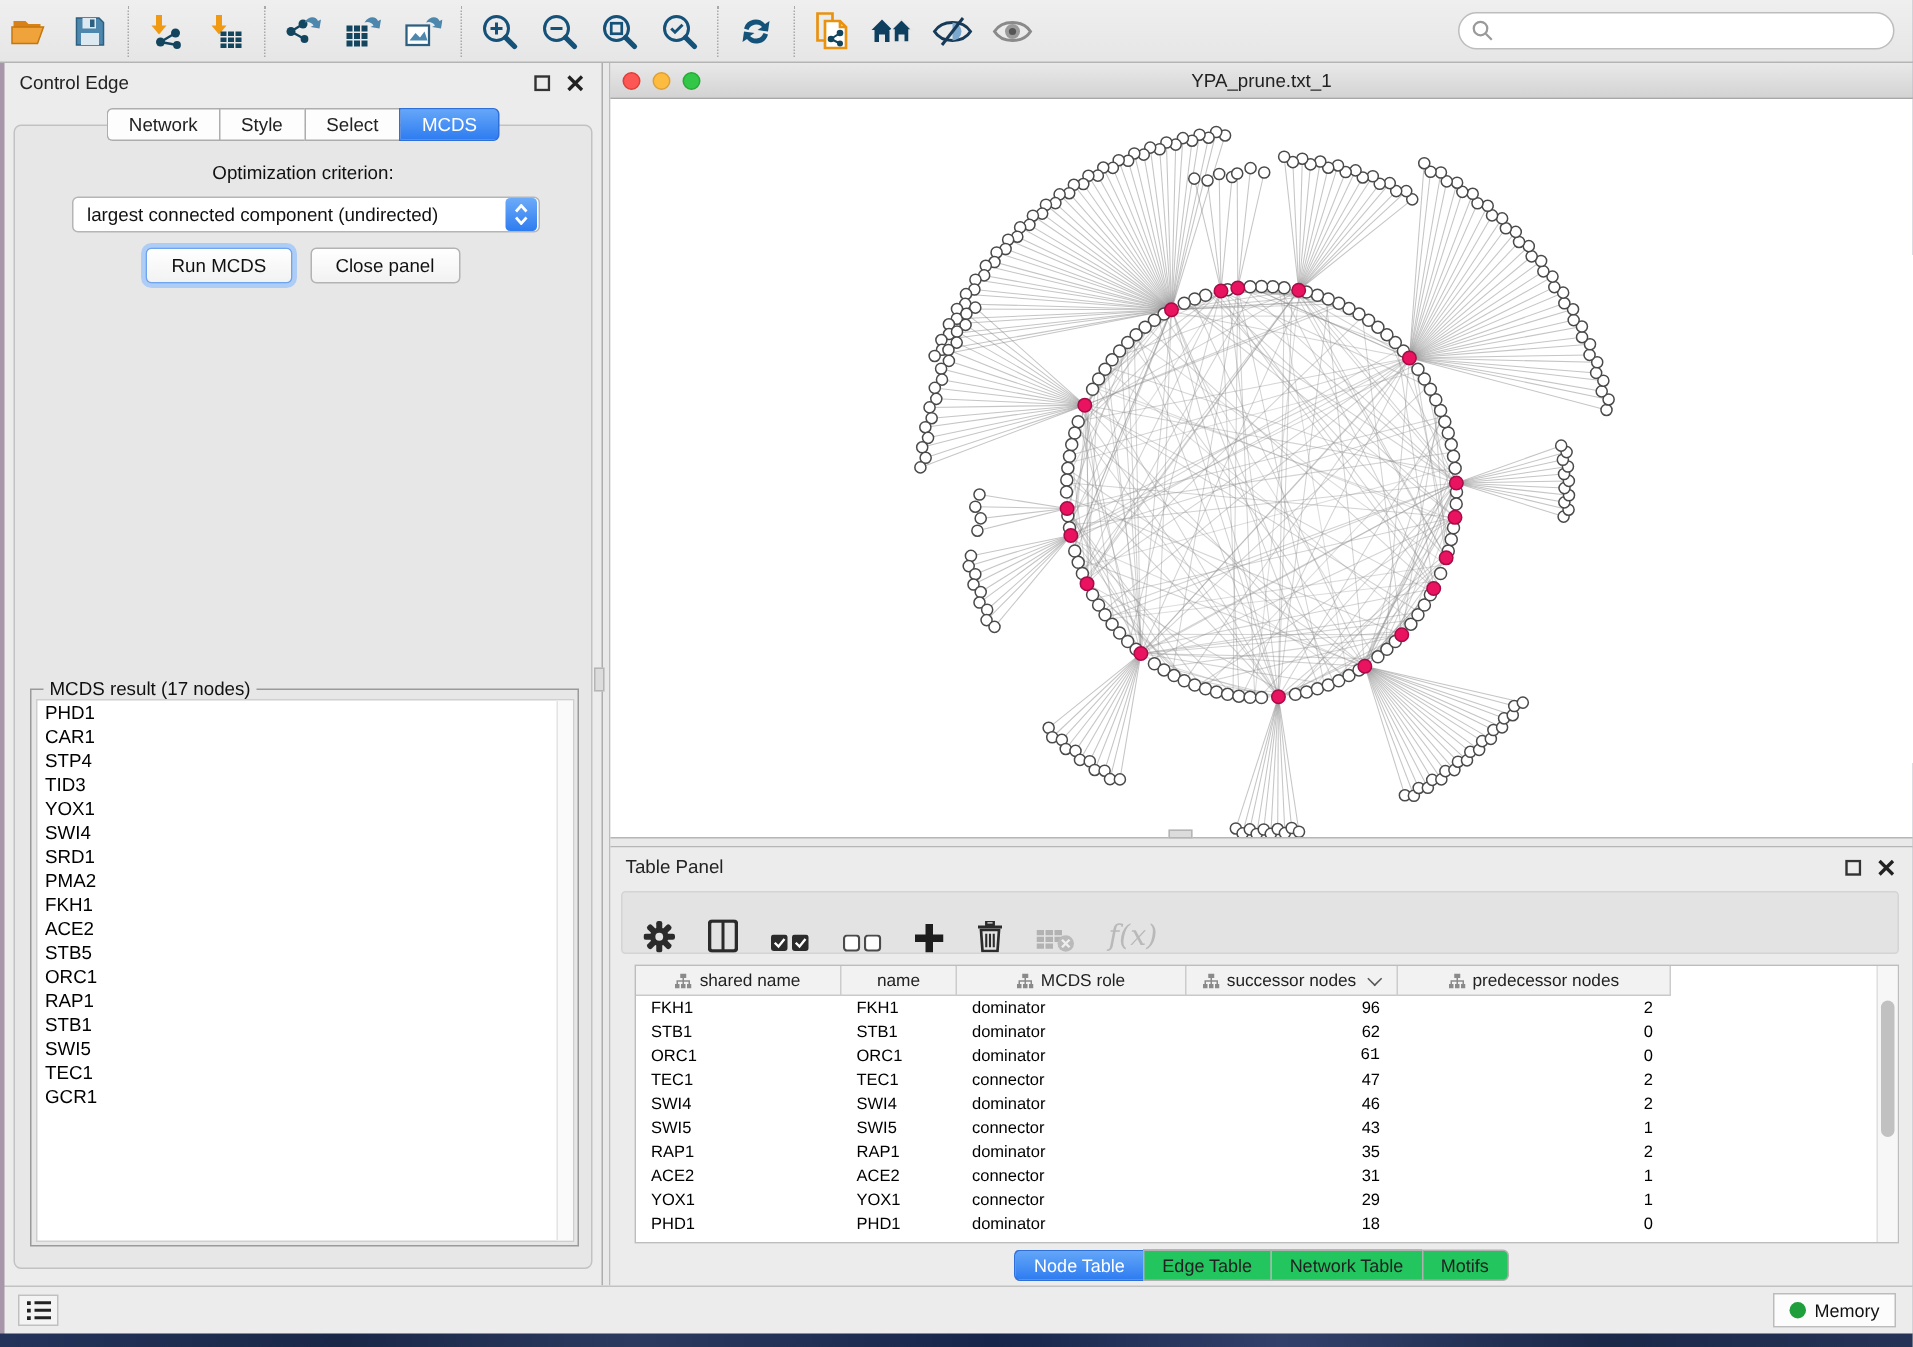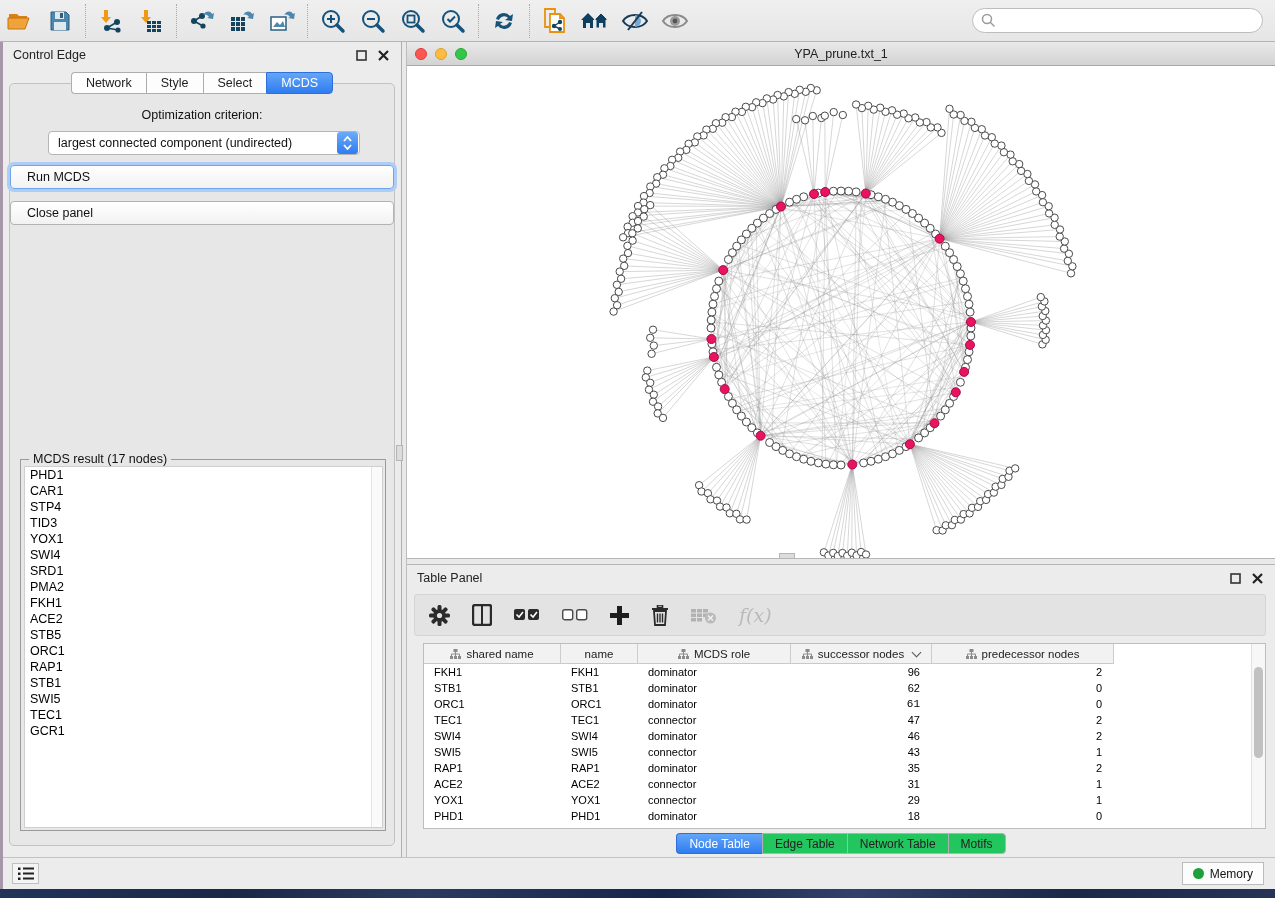--- a/index.html
+++ b/index.html
@@ -34,21 +34,21 @@
   .cp-tab:last-child { border-right:1px solid #adadad; border-radius:0 4px 4px 0; }
   .cp-tab.active { background:linear-gradient(#64a6f8,#2e7cf0); color:#fff; border-color:#2e6fd8; }
   .cp-card { position:absolute; left:6px; top:41px; width:386px; height:763px; background:#e7e7e7;
       border:1px solid #c2c2c2; border-radius:5px; }
   .opt-label { text-align:center; margin-top:24px; font-size:12.5px; color:#111; }
   .dropdown { position:absolute; left:38px; top:47px; width:312px; height:24px; background:#fff;
       border:1px solid #b5b5b5; border-radius:4px; display:flex; align-items:center; }
   .dropdown .dd-text { flex:1; padding-left:9px; font-size:12.5px; color:#111; white-space:nowrap; overflow:hidden; }
   .dd-stepper { width:21px; height:22px; border-radius:3px; background:linear-gradient(#6cabf9,#2e7cf0);
       display:flex; flex-direction:column; align-items:center; justify-content:center; gap:2px; margin-right:1px; }
-  .btn-row { position:absolute; left:0; top:81px; width:100%; display:flex; justify-content:center; gap:12px;flex-direction:column; }
+  .btn-row { position:absolute; left:0; top:81px; width:100%; display:flex; justify-content:center; gap:12px; }
   .btn { background:linear-gradient(#ffffff,#f2f2f2); border:1px solid #b3b3b3; border-radius:4px;
       font-size:12.5px; padding:4px 16px; height:24px; display:flex; align-items:center; color:#111; }
   .btn.focused { border:1px solid #6fa5ee; box-shadow:0 0 0 3px #aecdf6; }
   .result-group { position:absolute; left:10px; top:375px; width:366px; height:372px; border:1px solid #9a9a9a; }
   .result-group-label { position:absolute; left:8px; top:-8px; background:#e7e7e7; padding:0 4px; font-size:12.5px; color:#111; }
   .result-list { position:absolute; left:3px; top:6px; width:359px; height:362px; background:#fff;
       border:1px solid #cfcfcf; overflow:hidden; }
   .result-item { padding:1.5px 0 1.5px 5px; font-size:12.5px; color:#000; line-height:13px; }
   .result-scroll { position:absolute; right:0; top:0; width:11px; height:100%; background:#fafafa; border-left:1px solid #e4e4e4; }
 
@@ -67,21 +67,21 @@
   .light { width:12px; height:12px; border-radius:50%; }
   .light.red { background:#fc5753; border:1px solid #df3e38; }
   .light.yellow { background:#fdbc40; border:1px solid #de9f34; }
   .light.green { background:#33c748; border:1px solid #27aa35; }
   .net-title { position:absolute; left:0; right:0; text-align:center; font-size:12.5px; color:#222; }
   .net-canvas { position:absolute; left:0; top:24px; width:868px; height:492px; background:#fff; }
 
   
   .table-panel { position:absolute; left:407px; top:565px; width:868px; height:292px; background:#ececec; }
   .tp-toolbar { position:absolute; left:7px; top:29px; width:852px; height:42px; background:#e3e3e3;
-      border:1px solid #d4d4d4; border-radius:3px; display:flex; align-items:center; padding-left:14px; gap:22px; }
+      border:1px solid #d4d4d4; border-radius:3px; display:flex; align-items:flex-end; padding-left:14px; gap:22px; }
   .tp-icon { display:flex; align-items:center; justify-content:center; }
   .fx { font-family:"DejaVu Serif", serif; font-style:italic; font-size:19px; color:#b9b9b9; }
   .grid-table { position:absolute; left:16px; top:78px; width:843px; height:186px; background:#fff; border:1px solid #bdbdbd; }
   .gt-header { position:absolute; left:0; top:0; height:20px; width:690px; background:#f2f2f2; border-bottom:1px solid #c9c9c9; }
   .gt-col { position:absolute; top:0; height:20px; display:flex; align-items:center; justify-content:center; gap:5px;
       border-right:1px solid #cccccc; font-size:11.5px; color:#222; }
   .tree-ico { width:11px; height:10px; }
   .sort-chev { width:7px; height:7px; border-right:1.5px solid #555; border-bottom:1.5px solid #555;
       transform:rotate(45deg); margin-left:4px; margin-top:-3px; }
   .gt-body { position:absolute; left:0; top:20px; width:828px; height:164px; }

